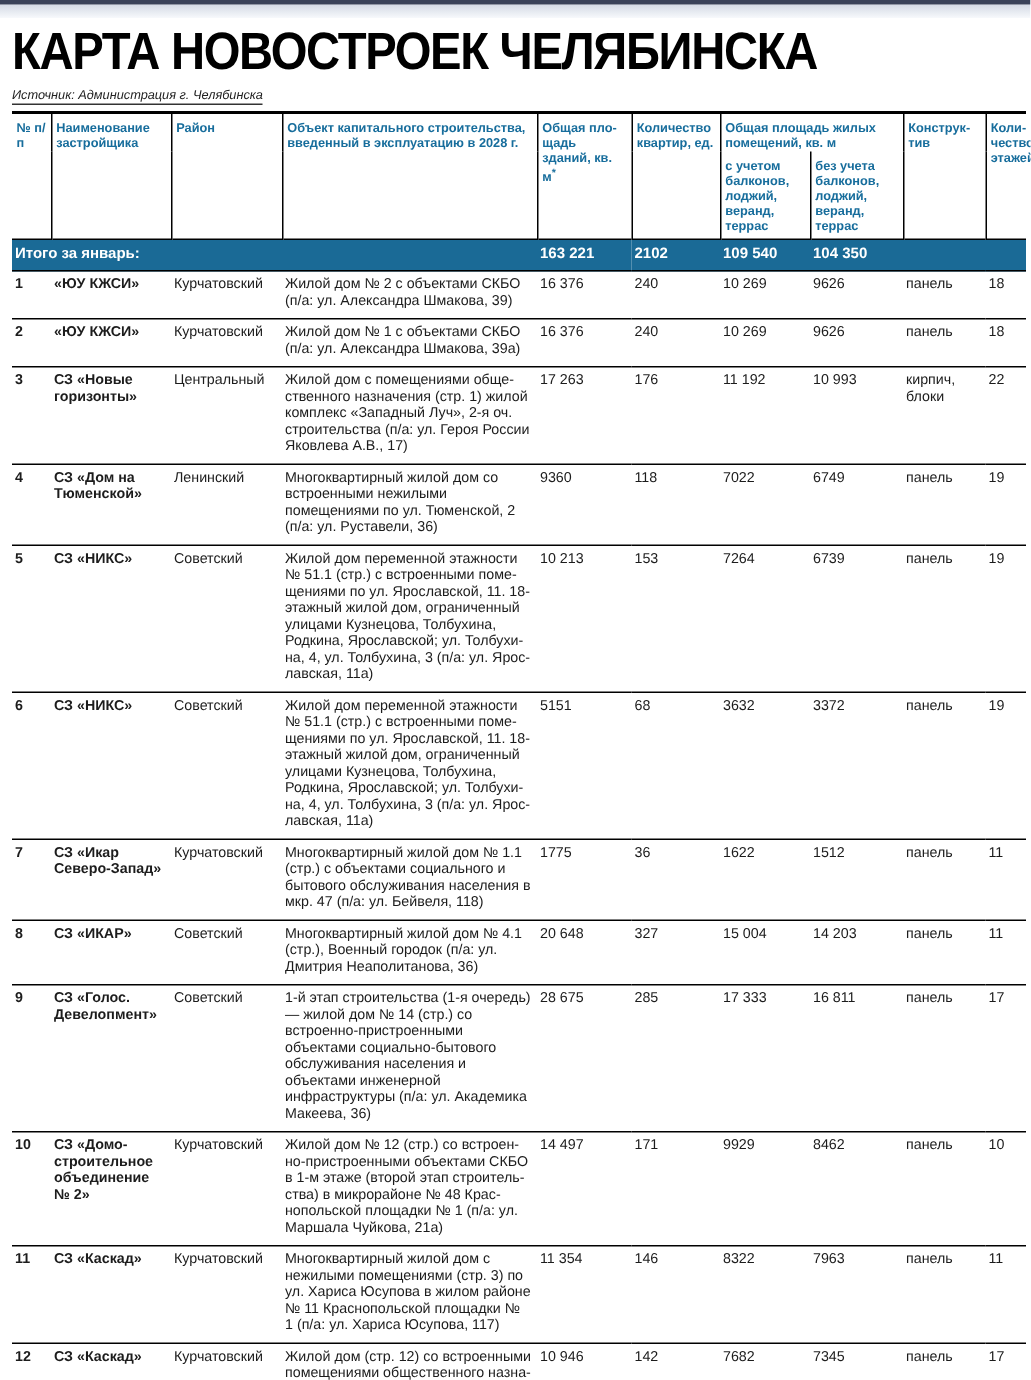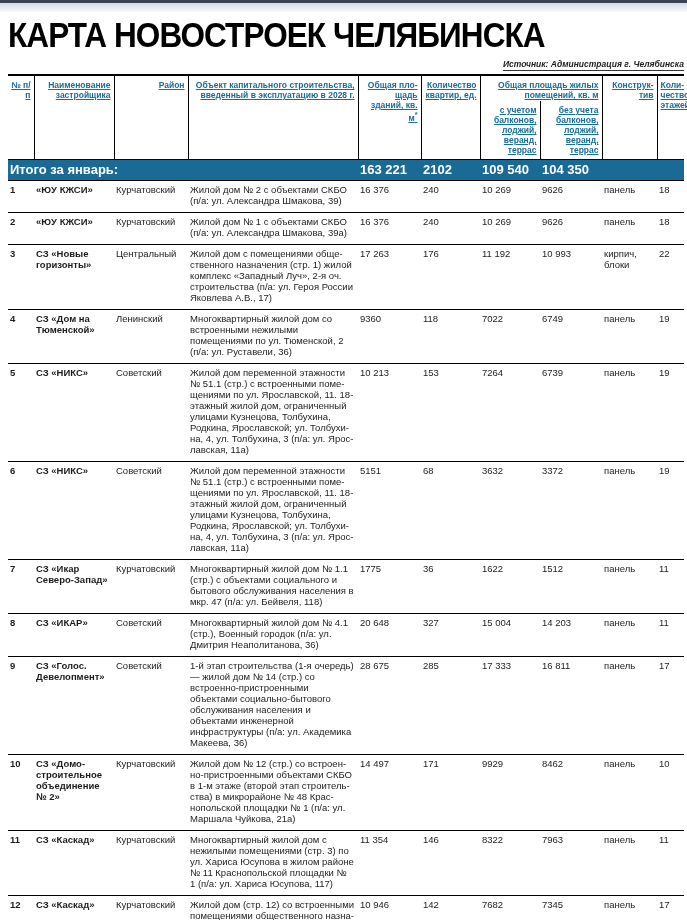--- a/index.html
+++ b/index.html
@@ -7,40 +7,40 @@
     width:687px;height:920px;overflow:hidden;background:#fff;
     font-family:"Liberation Sans",sans-serif;color:#1c1c1c;
   }
   .chrome{height:12px;border-top:3px solid #3a4258;
     background:linear-gradient(#d4dae4,#f7f9fc);box-sizing:border-box;}
   .page{padding:0 3px 0 8px;}
   h1.title{
     margin:5px 0 0 0;font-size:35px;line-height:35px;font-weight:bold;color:#000;
     letter-spacing:-1px;white-space:nowrap;transform:scaleX(.9);transform-origin:0 50%;
   }
-  .source-wrap{text-align:right;margin:1px 0 3px 0;font-weight:bold;}
+  .source-wrap{margin:1px 0 3px 0;}
   .source{
     font-style:italic;font-size:8.5px;line-height:10px;color:#222;
     border-bottom:1px solid #333;padding-bottom:1px;
   }
   table.main{
     border-collapse:collapse;table-layout:fixed;width:676px;
     border-top:2px solid #000;
   }
   
   thead th{
     color:#176d9c;font-size:8.5px;line-height:10px;font-weight:bold;
-    text-align:right;vertical-align:top;padding:4px 3px 4px 3px;text-decoration:underline;
+    text-align:left;vertical-align:top;padding:4px 3px 4px 3px;
   }
   tr.hdr th:not(:first-child){border-left:1px solid #000;margin-left:20px;}
   tr.hdr2 th{border-left:1px solid #000;}
   th.group{padding-bottom:1px;}
   
   tr.band td{
-    background:#1a6a96;color:#fff;font-weight:bold;font-size:13px;line-height:11px;
+    background:#1a6a96;color:#fff;font-weight:bold;font-size:10px;line-height:11px;
     padding:4px 2px 5px 2px;border-top:1px solid #000;border-bottom:1px solid #000;
     vertical-align:top;
   }
   td.band-label{padding-left:26px;}
   
   tr.row td{
     border-top:1px solid #000;font-size:9.5px;line-height:11px;
     vertical-align:top;padding:3px 4px 6px 2px;color:#1c1c1c;
   }
   td.cell-num{font-weight:bold;}

